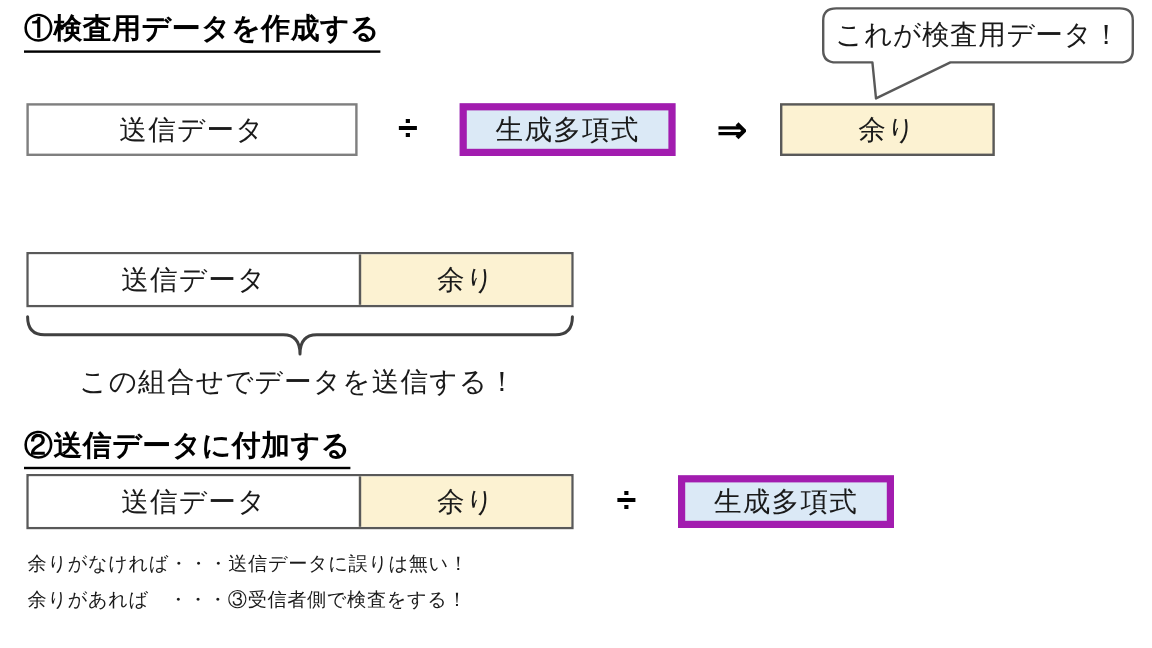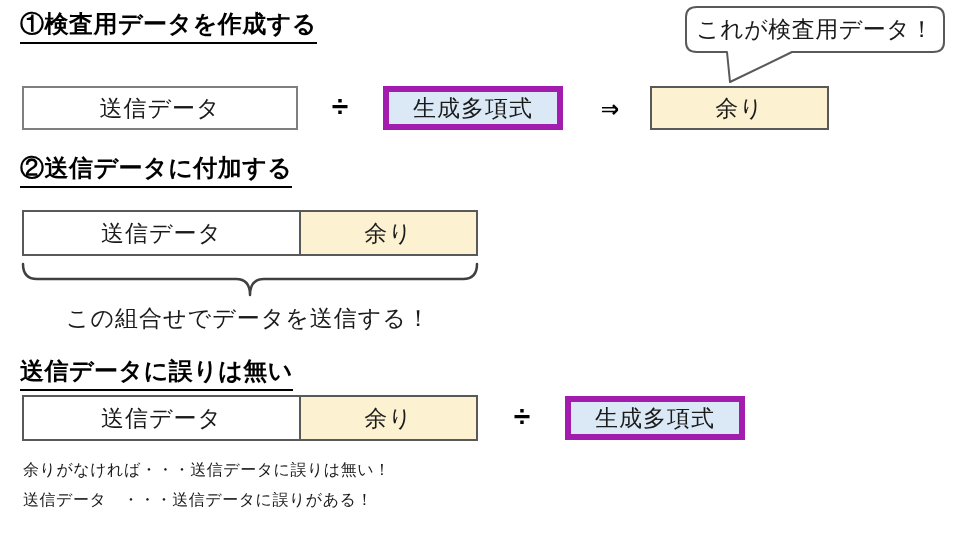--- a/index.html
+++ b/index.html
@@ -1,18 +1,18 @@
 <!DOCTYPE html>
 <html><head>
 <meta charset="utf-8">
 <style>
   html,body{margin:0;padding:0;background:#fff;}
   .stage{
     position:relative;width:960px;height:540px;background:#ffffff;
-    font-family:Liberation Mono, monospace;
+    font-family:Liberation Sans, sans-serif;
     color:#1a1a1a;overflow:hidden;
   }
   .abs{position:absolute;}
   .heading{
     font-size:24px;font-weight:bold;letter-spacing:0.5px;color:#000;
   }
   .heading span{border-bottom:2.5px solid #000;padding-bottom:2px;display:inline-block;}
   .box{
     position:absolute;height:44px;display:flex;align-items:center;justify-content:center;
     font-size:23px;letter-spacing:1px;box-sizing:border-box;
@@ -74,52 +74,49 @@
   <div class="box box-blue" style="left:383px;top:86px;width:180px;">
     <span>生成多項式</span>
   </div>
 
   <div class="arrow" style="left:585px;top:86px;width:50px;">⇒</div>
 
   <div class="box box-yellow" style="left:650px;top:86px;width:179px;">
     <span>余り</span>
   </div>
 
-  <div class="abs heading" style="left:20px;top:152px;">
-    <span>②送信データに付加する</span>
-  </div>
 
   <div class="combined" style="left:22px;top:210px;width:456px;">
     <div class="cell cell-data">
       <span>送信データ</span>
     </div>
     <div class="cell cell-rem">
       <span>余り</span>
     </div>
   </div>
 
   <div class="abs caption" style="left:66px;top:303px;text-align:right;">この組合せでデータを送信する！</div>
 
   <div class="abs heading" style="left:20px;top:355px;">
-    <span>送信データに誤りは無い</span>
+    <span>②送信データに付加する</span>
   </div>
 
   <div class="combined" style="left:22px;top:395px;width:456px;">
     <div class="cell cell-data">
       <span>送信データ</span>
     </div>
     <div class="cell cell-rem">
       <span>余り</span>
     </div>
   </div>
 
   <div class="op" style="left:500px;top:396px;width:44px;">÷</div>
 
   <div class="box box-blue" style="left:565px;top:396px;width:180px;">
     <span>生成多項式</span>
   </div>
 
   <div class="abs result" style="left:23px;top:456px;">
     <div>余りがなければ・・・送信データに誤りは無い！</div>
-    <div>送信データ　・・・送信データに誤りがある！</div>
+    <div>余りがあれば　・・・③受信者側で検査をする！</div>
   </div>
 
 </div>
 
 </body></html>

